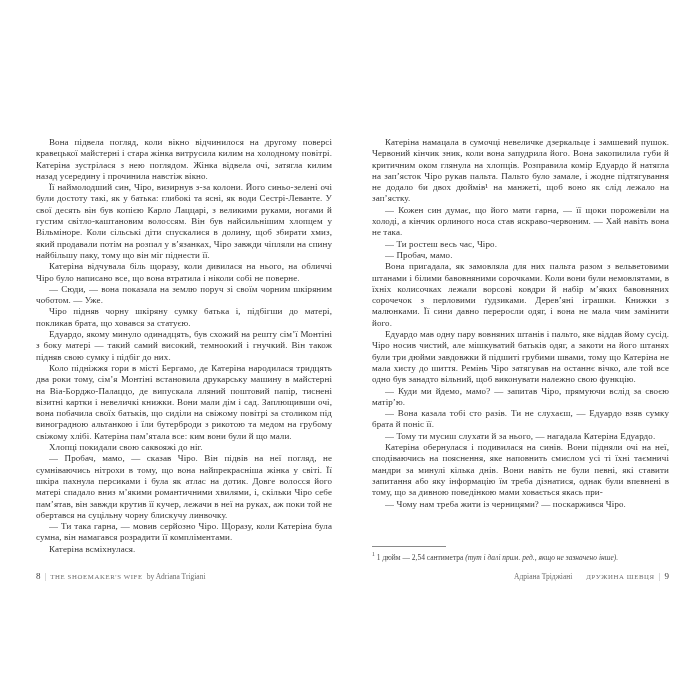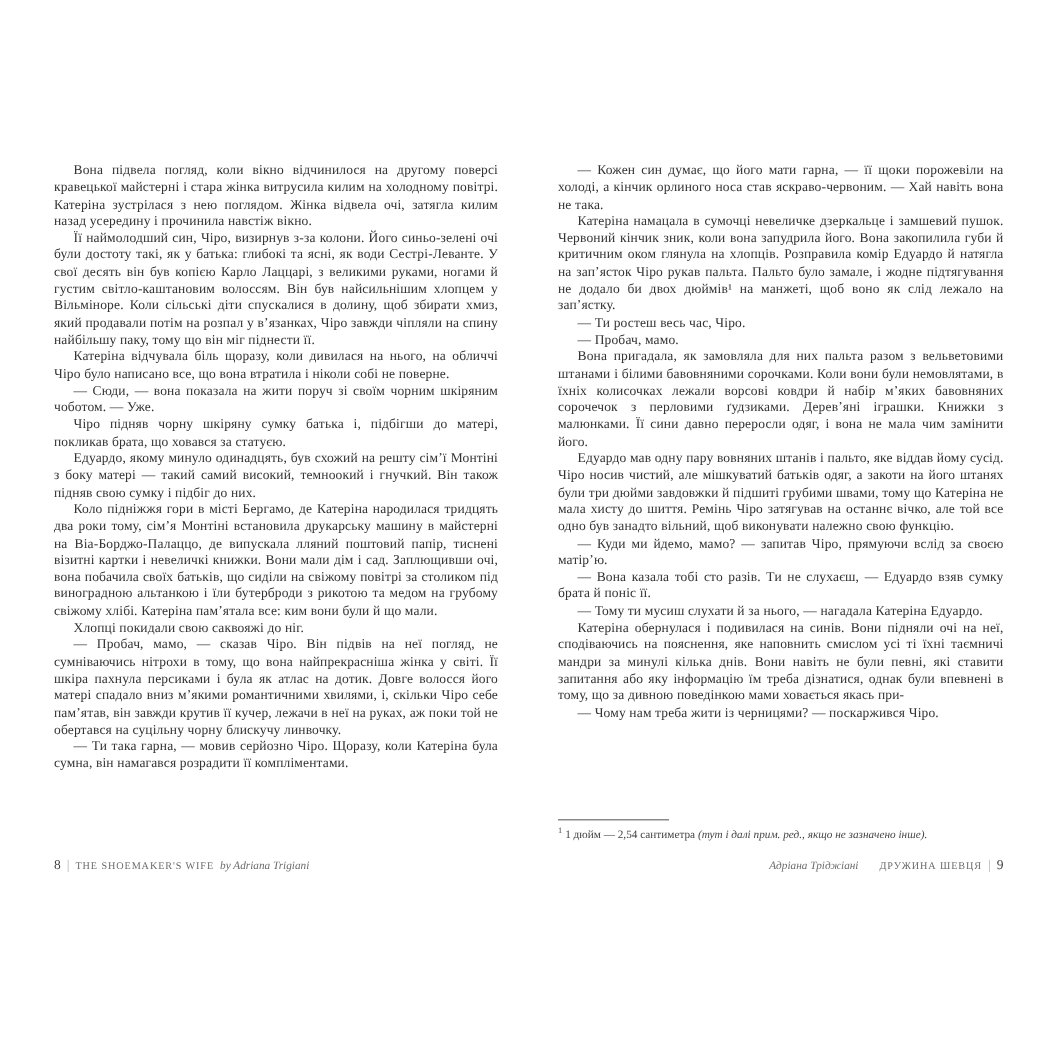--- a/index.html
+++ b/index.html
@@ -10,21 +10,21 @@
   .spread {
     position: relative;
     width: 700px;
     height: 700px;
     background: #ffffff;
     font-family: "Liberation Serif", "DejaVu Serif", serif;
     overflow: hidden;
   }
   .text-col {
     position: absolute;
-    top: 108px;
+    top: 137px;
     width: 296px;
   }
   .col-left  { left: 36px; }
   .col-right { left: 372px; width: 297px; }
   .text-col p {
     margin: 0;
     font-size: 9px;
     line-height: 11.3px;
     text-align: justify;
     text-indent: 13px;
@@ -70,48 +70,48 @@
     color: #b0b0b0;
     margin: 0 4px;
     font-size: 9px;
   }
   .ftitle {
     font-size: 6.8px;
     letter-spacing: 0.6px;
     color: #6b6b6b;
   }
   .fitalic {
-    font-style: italic;
     font-size: 7.5px;
     color: #6b6b6b;
   }
   .footer-left .fitalic { margin-left: 4px; }
   .footer-right .fitalic { margin-right: 14px; }
 </style>
 </head>
 <body>
 
 <div class="spread">
 
   <div class="text-col col-left">
     <p>Вона підвела погляд, коли вікно відчинилося на другому поверсі кравецької майстерні і стара жінка витрусила килим на холодному повітрі. Катеріна зустрілася з нею поглядом. Жінка відвела очі, затягла килим назад усередину і прочинила навстіж вікно.</p>
     <p>Її наймолодший син, Чіро, визирнув з-за колони. Його синьо-зелені очі були достоту такі, як у батька: глибокі та ясні, як води Сестрі-Леванте. У свої десять він був копією Карло Лаццарі, з великими руками, ногами й густим світло-каштановим волоссям. Він був найсильнішим хлопцем у Вільміноре. Коли сільські діти спускалися в долину, щоб збирати хмиз, який продавали потім на розпал у в’язанках, Чіро завжди чіпляли на спину найбільшу паку, тому що він міг піднести її.</p>
     <p>Катеріна відчувала біль щоразу, коли дивилася на нього, на обличчі Чіро було написано все, що вона втратила і ніколи собі не поверне.</p>
-    <p>— Сюди, — вона показала на жити поруч зі своїм чорним шкіряним чоботом. — Уже.</p>
+    <p>— Сюди, — вона показала на землю поруч зі своїм чорним шкіряним чоботом. — Уже.</p>
     <p>Чіро підняв чорну шкіряну сумку батька і, підбігши до матері, покликав брата, що ховався за статуєю.</p>
     <p>Едуардо, якому минуло одинадцять, був схожий на решту сім’ї Монтіні з боку матері — такий самий високий, темноокий і гнучкий. Він також підняв свою сумку і підбіг до них.</p>
     <p>Коло підніжжя гори в місті Бергамо, де Катеріна народилася тридцять два роки тому, сім’я Монтіні встановила друкарську машину в майстерні на Віа-Борджо-Палаццо, де випускала лляний поштовий папір, тиснені візитні картки і невеличкі книжки. Вони мали дім і сад. Заплющивши очі, вона побачила своїх батьків, що сиділи на свіжому повітрі за столиком під виноградною альтанкою і їли бутерброди з рикотою та медом на грубому свіжому хлібі. Катеріна пам’ятала все: ким вони були й що мали.</p>
     <p>Хлопці покидали свою саквояжі до ніг.</p>
     <p>— Пробач, мамо, — сказав Чіро. Він підвів на неї погляд, не сумніваючись нітрохи в тому, що вона найпрекрасніша жінка у світі. Її шкіра пахнула персиками і була як атлас на дотик. Довге волосся його матері спадало вниз м’якими романтичними хвилями, і, скільки Чіро себе пам’ятав, він завжди крутив її кучер, лежачи в неї на руках, аж поки той не обертався на суцільну чорну блискучу линвочку.</p>
     <p>— Ти така гарна, — мовив серйозно Чіро. Щоразу, коли Катеріна була сумна, він намагався розрадити її компліментами.</p>
+    <p>Катеріна всміхнулася.</p>
   </div>
 
   <div class="text-col col-right">
+    <p>Катеріна намацала в сумочці невеличке дзеркальце і замшевий пушок. Червоний кінчик зник, коли вона запудрила його. Вона закопилила губи й критичним оком глянула на хлопців. Розправила комір Едуардо й натягла на зап’ясток Чіро рукав пальта. Пальто було замале, і жодне підтягування не додало би двох дюймів¹ на манжеті, щоб воно як слід лежало на зап’ястку.</p>
     <p>— Кожен син думає, що його мати гарна, — її щоки порожевіли на холоді, а кінчик орлиного носа став яскраво-червоним. — Хай навіть вона не така.</p>
-    <p>Катеріна намацала в сумочці невеличке дзеркальце і замшевий пушок. Червоний кінчик зник, коли вона запудрила його. Вона закопилила губи й критичним оком глянула на хлопців. Розправила комір Едуардо й натягла на зап’ясток Чіро рукав пальта. Пальто було замале, і жодне підтягування не додало би двох дюймів¹ на манжеті, щоб воно як слід лежало на зап’ястку.</p>
     <p>— Ти ростеш весь час, Чіро.</p>
     <p>— Пробач, мамо.</p>
     <p>Вона пригадала, як замовляла для них пальта разом з вельветовими штанами і білими бавовняними сорочками. Коли вони були немовлятами, в їхніх колисочках лежали ворсові ковдри й набір м’яких бавовняних сорочечок з перловими ґудзиками. Дерев’яні іграшки. Книжки з малюнками. Її сини давно переросли одяг, і вона не мала чим замінити його.</p>
     <p>Едуардо мав одну пару вовняних штанів і пальто, яке віддав йому сусід. Чіро носив чистий, але мішкуватий батьків одяг, а закоти на його штанях були три дюйми завдовжки й підшиті грубими швами, тому що Катеріна не мала хисту до шиття. Ремінь Чіро затягував на останнє вічко, але той все одно був занадто вільний, щоб виконувати належно свою функцію.</p>
     <p>— Куди ми йдемо, мамо? — запитав Чіро, прямуючи вслід за своєю матір’ю.</p>
     <p>— Вона казала тобі сто разів. Ти не слухаєш, — Едуардо взяв сумку брата й поніс її.</p>
     <p>— Тому ти мусиш слухати й за нього, — нагадала Катеріна Едуардо.</p>
     <p>Катеріна обернулася і подивилася на синів. Вони підняли очі на неї, сподіваючись на пояснення, яке наповнить смислом усі ті їхні таємничі мандри за минулі кілька днів. Вони навіть не були певні, які ставити запитання або яку інформацію їм треба дізнатися, однак були впевнені в тому, що за дивною поведінкою мами ховається якась при-</p>
     <p>— Чому нам треба жити із черницями? — поскаржився Чіро.</p>
   </div>

